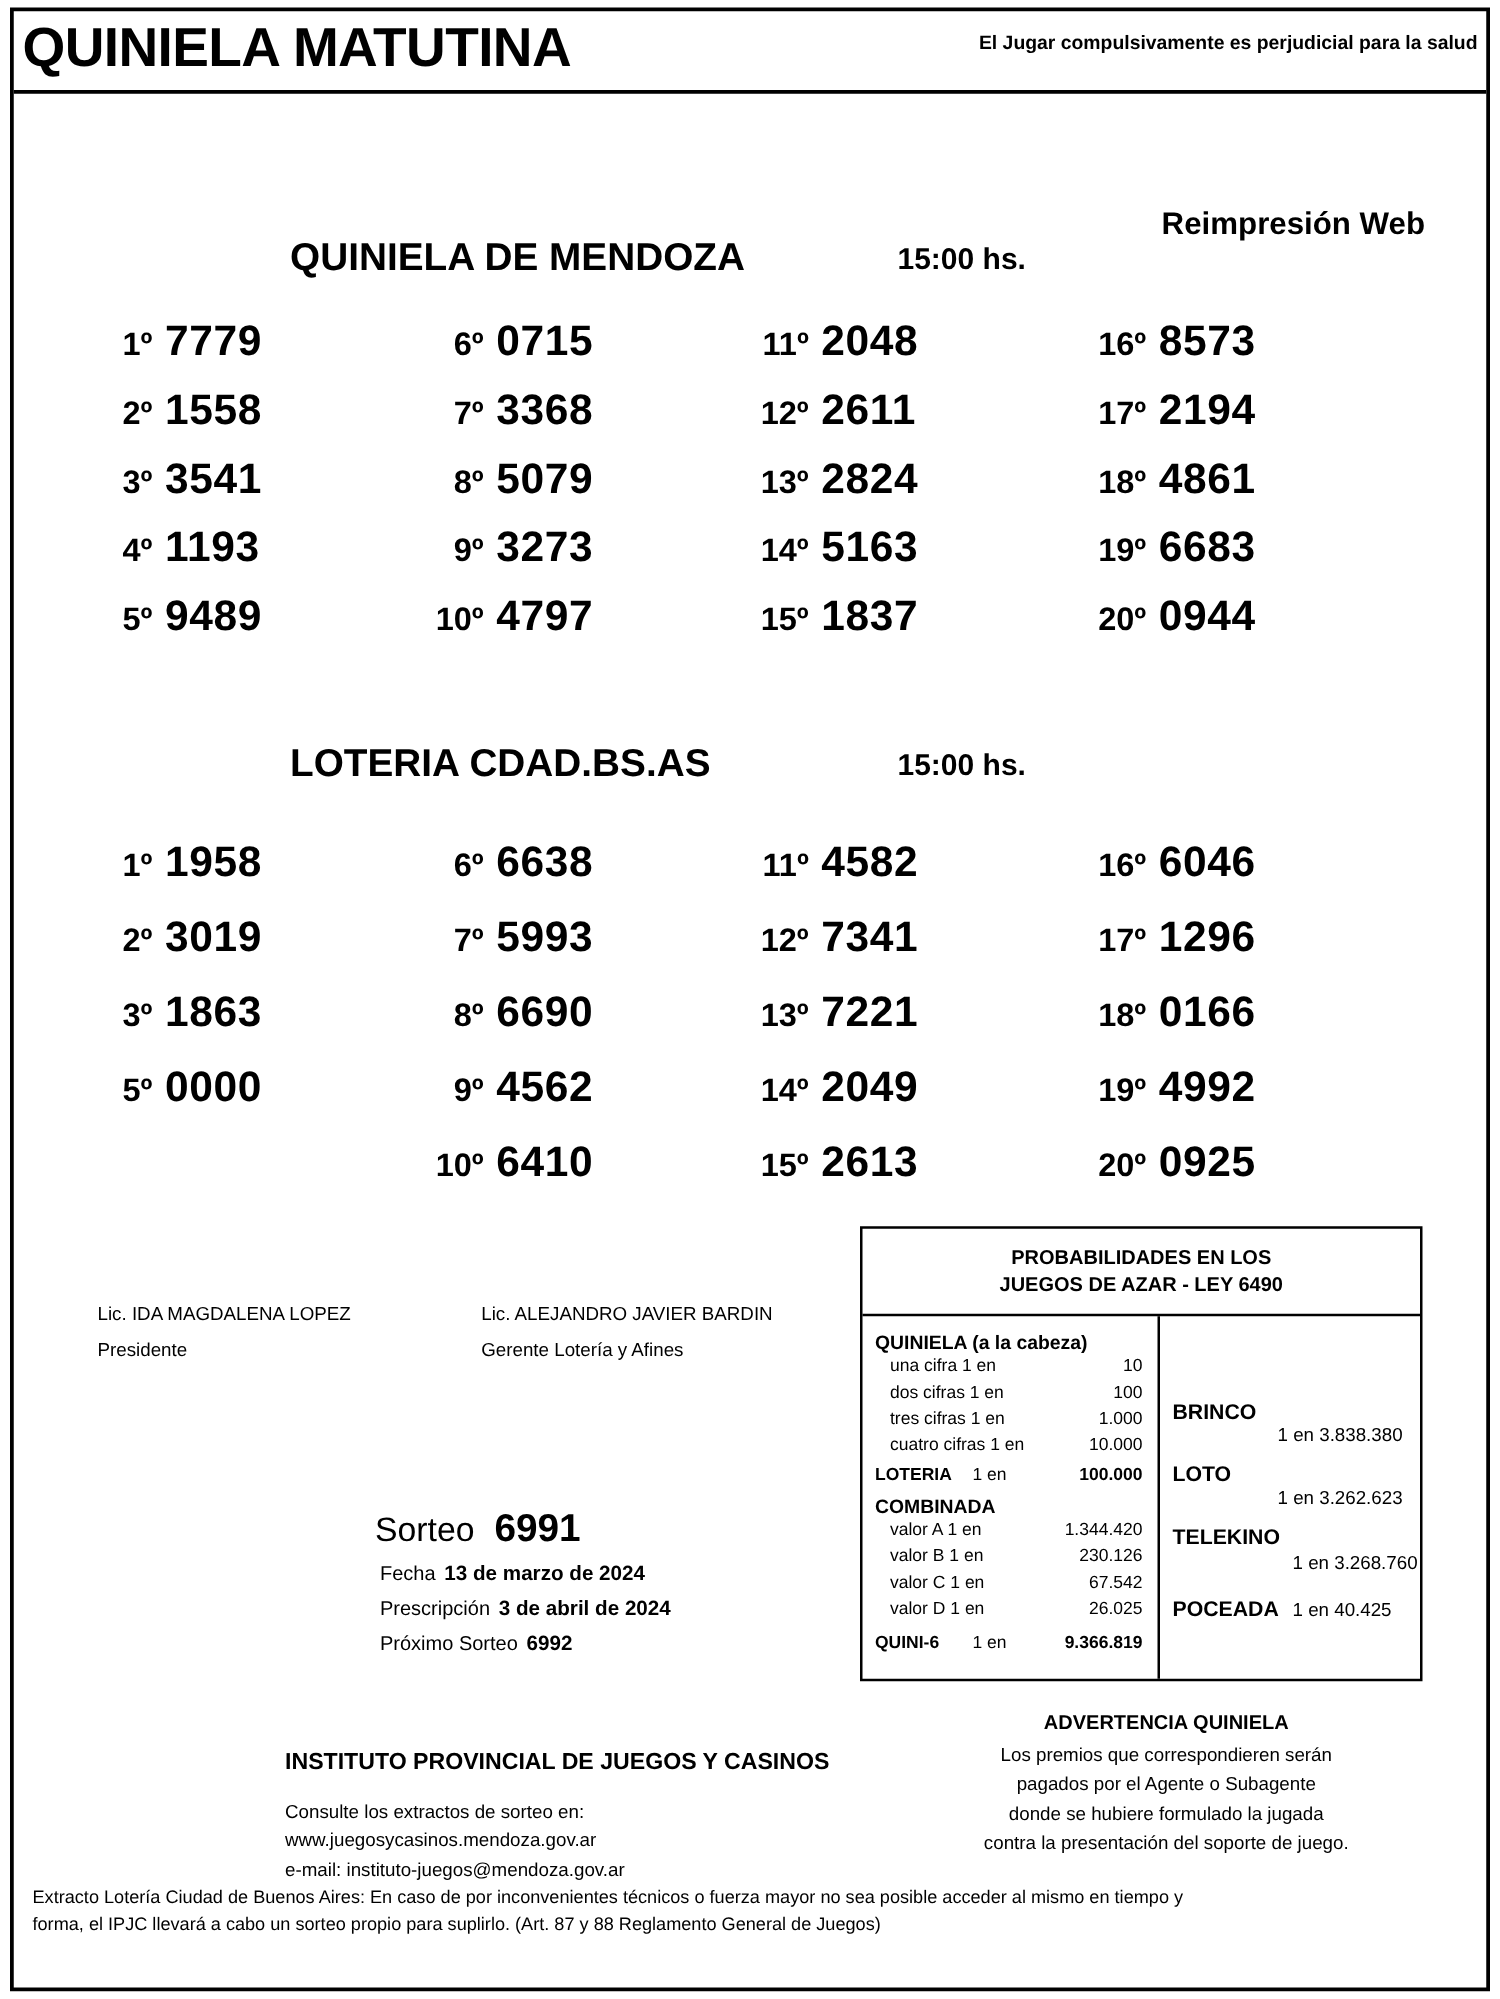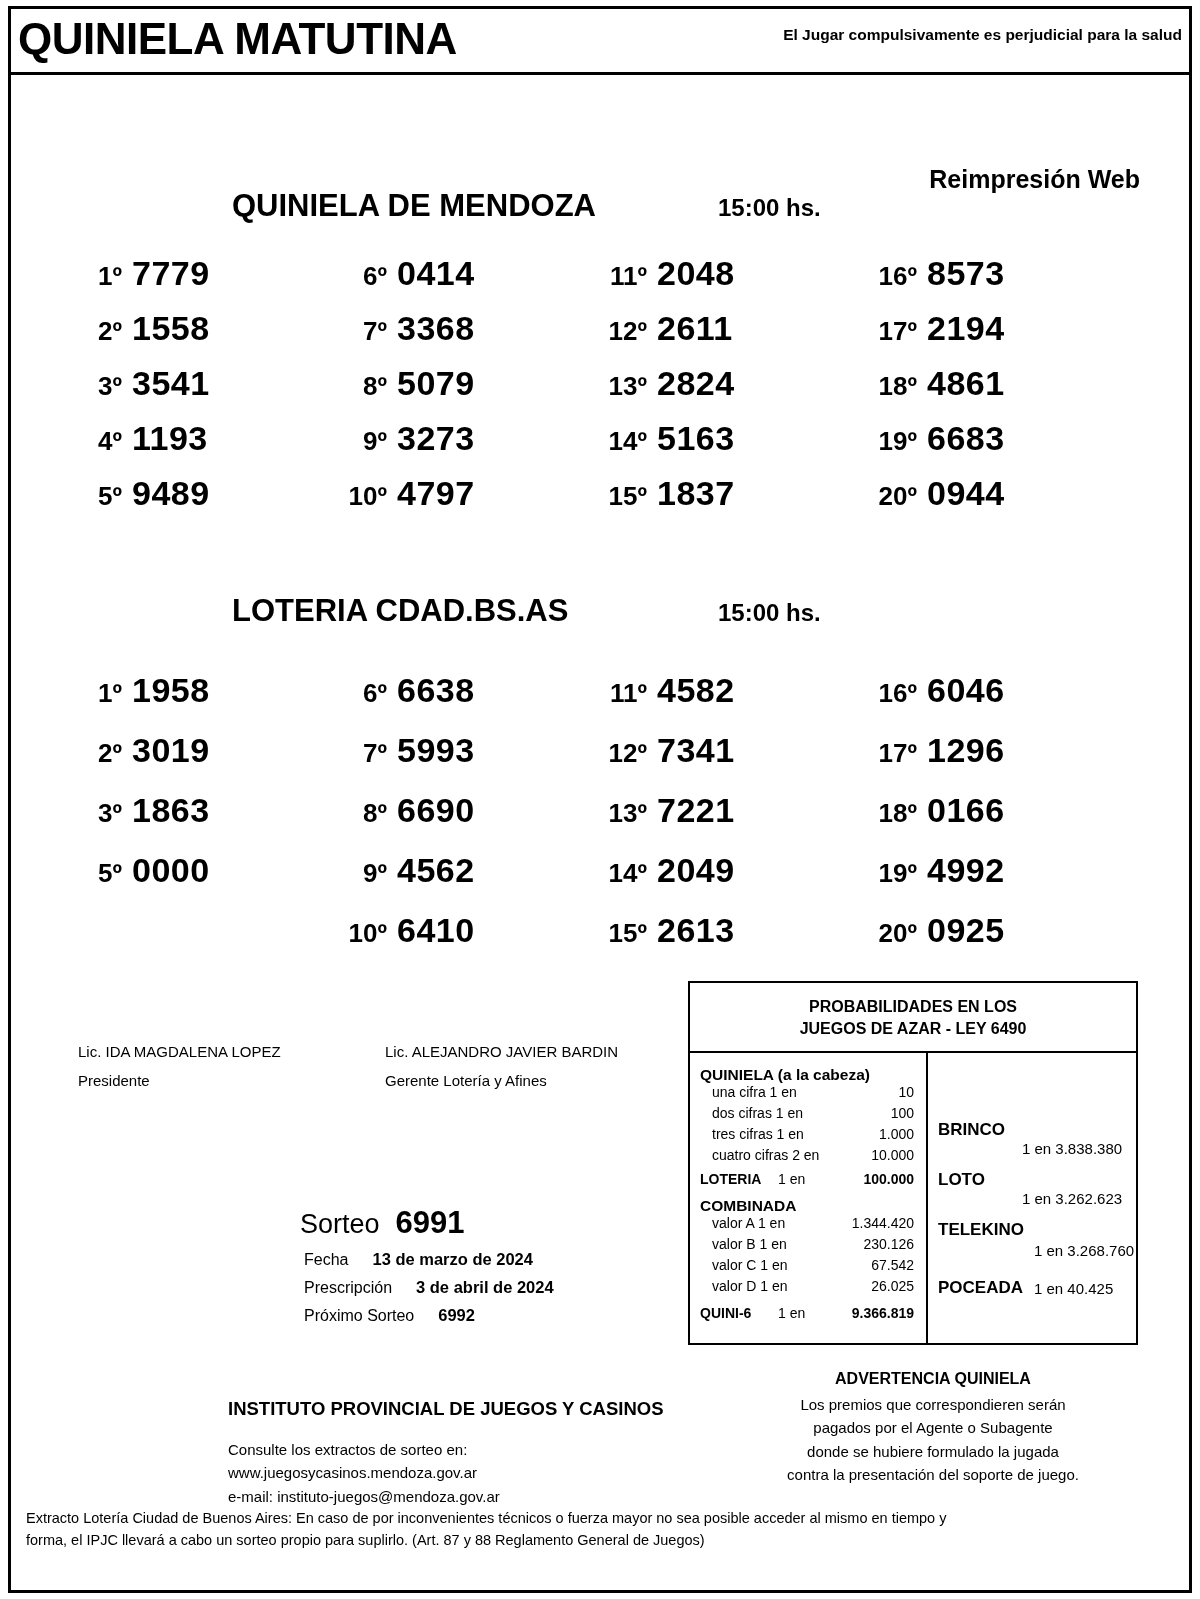--- a/index.html
+++ b/index.html
@@ -157,21 +157,21 @@
   .sorteo-line .sorteo-num {
     font-weight: bold;
     font-size: 31px;
     margin-left: 16px;
   }
   .meta-line {
     font-size: 16px;
     margin-top: 9px;
     margin-left: 4px;
   }
-  .meta-line b { margin-left: 24px; font-size: 16.5px; }
+  .meta-line b { margin-left: 7px; font-size: 16.5px; }
 
   
   .prob-box {
     position: absolute;
     left: 688px;
     top: 981px;
     width: 450px;
     border: 2px solid #000;
     box-sizing: border-box;
   }
@@ -302,21 +302,21 @@
     </div>
     <div class="grid">
       <div class="col col1">
         <div class="row"><span class="pos">1º</span><span class="num">7779</span></div>
         <div class="row"><span class="pos">2º</span><span class="num">1558</span></div>
         <div class="row"><span class="pos">3º</span><span class="num">3541</span></div>
         <div class="row"><span class="pos">4º</span><span class="num">1193</span></div>
         <div class="row"><span class="pos">5º</span><span class="num">9489</span></div>
       </div>
       <div class="col col2">
-        <div class="row"><span class="pos">6º</span><span class="num">0414</span></div>
+        <div class="row"><span class="pos">6º</span><span class="num">0715</span></div>
         <div class="row"><span class="pos">7º</span><span class="num">3368</span></div>
         <div class="row"><span class="pos">8º</span><span class="num">5079</span></div>
         <div class="row"><span class="pos">9º</span><span class="num">3273</span></div>
         <div class="row"><span class="pos">10º</span><span class="num">4797</span></div>
       </div>
       <div class="col col3">
         <div class="row"><span class="pos">11º</span><span class="num">2048</span></div>
         <div class="row"><span class="pos">12º</span><span class="num">2611</span></div>
         <div class="row"><span class="pos">13º</span><span class="num">2824</span></div>
         <div class="row"><span class="pos">14º</span><span class="num">5163</span></div>
@@ -406,21 +406,21 @@
           </div>
         <div class="p-row">
             <span class="lbl">dos cifras 1 en</span>
             <span class="val">100</span>
           </div>
         <div class="p-row">
             <span class="lbl">tres cifras 1 en</span>
             <span class="val">1.000</span>
           </div>
         <div class="p-row">
-            <span class="lbl">cuatro cifras 2 en</span>
+            <span class="lbl">cuatro cifras 1 en</span>
             <span class="val">10.000</span>
           </div>
         <div class="p-row flat" style="height:24px;margin-top:3px;font-weight:bold;">
           <span class="lbl">LOTERIA</span>
           <span class="mid">1 en</span>
           <span class="val">100.000</span>
         </div>
         <div class="p-head" style="margin-top:2px;">COMBINADA</div>
         <div class="p-row">
             <span class="lbl">valor A 1 en</span>

